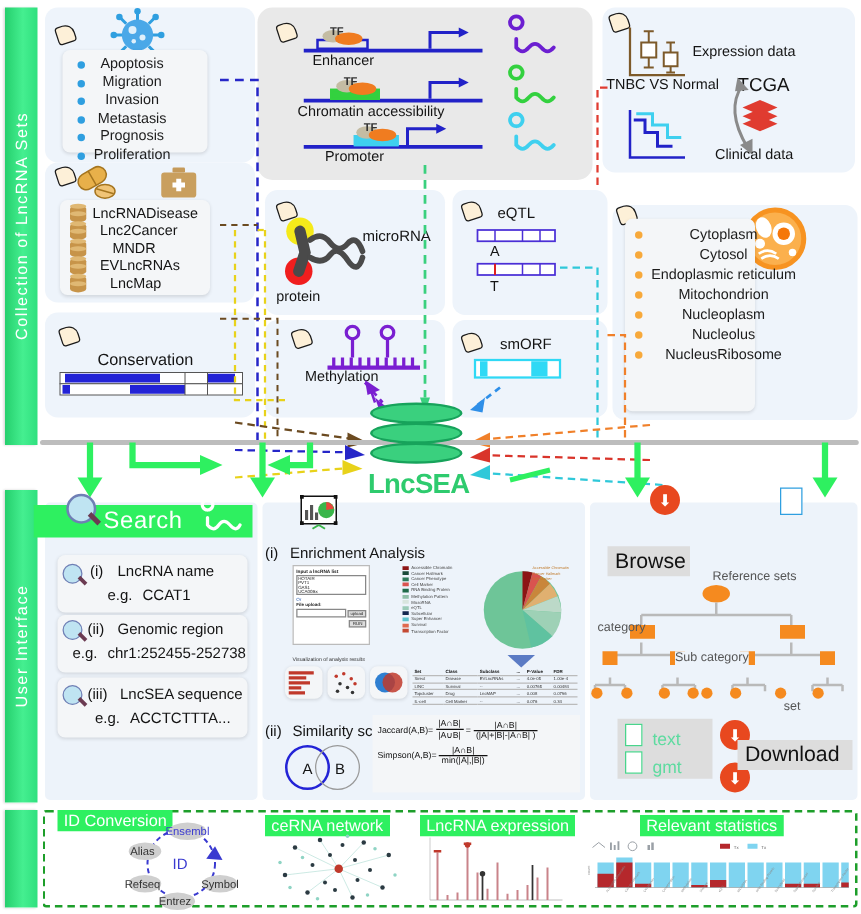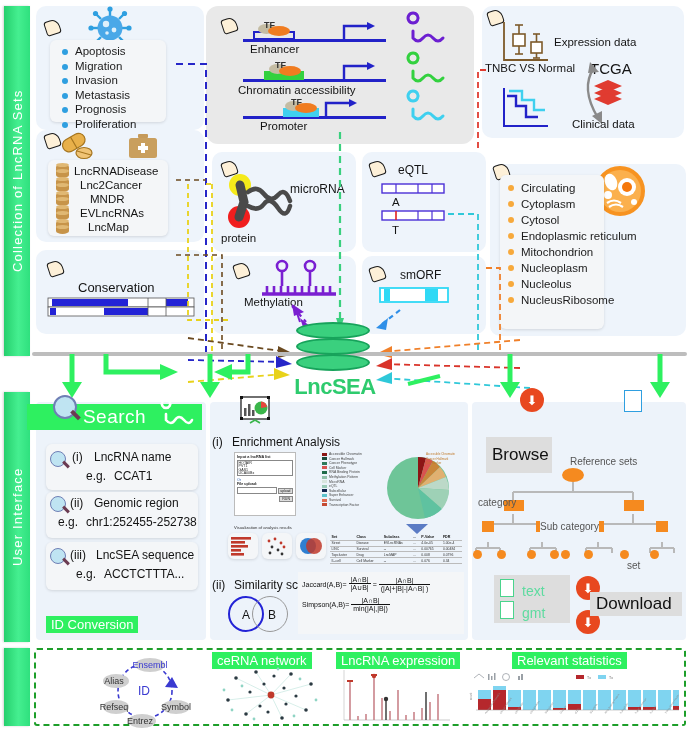--- a/index.html
+++ b/index.html
@@ -53,21 +53,21 @@
   .tag {
     position: absolute;
     width: 15px; height: 15px;
     background: #fdf0d8;
     border: 1.6px solid #1a1a1a;
     border-radius: 3px 8px 3px 3px;
     transform: rotate(-18deg);
   }
 
   .bullet-list { position:absolute; font-size:11.5px; color:#1c1c1c; line-height:14.5px;}
-  .bullet-list li { list-style:none; position:relative; padding-left:13px; white-space:nowrap;}
+  .bullet-list li { list-style:none; position:relative; padding-left:13px; white-space:nowrap;text-align:center;}
   .bullet-list li::before{
     content:""; position:absolute; left:0; top:5px; width:6px; height:6px;
     border-radius:50%; background:#2f9fe0;
   }
   .bullet-orange li::before{ background:#f7a93b; }
 
   .label { position:absolute; font-size:11.5px; color:#141414; white-space:nowrap; }
   .label-sm { font-size:9.5px; }
 
   
@@ -415,21 +415,20 @@
     <circle cx="26" cy="26" r="21" fill="#fbb04d"></circle>
     <circle cx="33" cy="22" r="9" fill="#fff"></circle>
     <circle cx="33" cy="22" r="5" fill="#f5770a"></circle>
     <ellipse cx="17" cy="17" rx="6" ry="8.5" fill="#fff" transform="rotate(-20 17 17)"></ellipse>
     <circle cx="14" cy="30" r="4" fill="#fff"></circle>
     <circle cx="40" cy="37" r="3" fill="#fff"></circle>
     <path d="M13 38 q7 -5 14 0 M15 42 q7 -5 14 0" stroke="#fff" stroke-width="2.2" fill="none"></path>
   </svg>
   <div class="panel-white" style="left:500px;top:175px;width:104px;height:154px;"></div>
   <ul class="bullet-list bullet-orange" style="left:508px;top:180px;line-height:16px;">
-    <li><span>Circulating</span></li>
     <li><span>Cytoplasm</span></li>
     <li><span>Cytosol</span></li>
     <li><span>Endoplasmic reticulum</span></li>
     <li><span>Mitochondrion</span></li>
     <li><span>Nucleoplasm</span></li>
     <li><span>Nucleolus</span></li>
     <li><span>NucleusRibosome</span></li>
   </ul>
 
   <svg style="left:0;top:0;width:689px;height:420px;" viewBox="0 0 689 420">
@@ -700,21 +699,21 @@
         <span class="num">|A∩B|</span>
         <span class="den">min(|A|,|B|)</span>
       </span>
     </div>
   </div>
 
   <div class="lower-panel" style="left:472px;top:402px;width:214px;height:238px;"></div>
   <div class="dlcirc" style="left:520px;top:388px;width:24px;height:24px;font-size:13px;">⬇</div>
   <div class="docicon" style="left:624px;top:390px;width:18px;height:22px;"></div>
 
-  <div class="shadowbox" style="left:486px;top:437px;width:66px;height:36px;font-size:17px;">
+  <div class="shadowbox" style="left:486px;top:437px;width:66px;height:24px;font-size:17px;">
     <span>Browse</span>
   </div>
 
   <div class="label" style="left:570px;top:456px;font-size:10px;color:#555;">Reference sets</div>
   <div class="treenode" style="left:562px;top:468px;width:22px;height:14px;border-radius:50%;"></div>
   <svg style="left:480px;top:480px;width:200px;height:80px;" viewBox="0 0 200 80">
     <g stroke="#b9b9b9" stroke-width="2" fill="none">
       <path d="M93 2 L93 12 M33 12 L153 12 M33 12 L33 22 M153 12 L153 22"></path>
       <path d="M33 34 L33 44 M8 44 L62 44 M8 44 L8 52 M62 44 L62 52"></path>
       <path d="M153 34 L153 44 M118 44 L182 44 M118 44 L118 52 M182 44 L182 52"></path>
@@ -750,21 +749,21 @@
 
   <div class="dlcirc" style="left:576px;top:576px;width:24px;height:24px;font-size:13px;">⬇</div>
   <div class="dlcirc" style="left:576px;top:610px;width:24px;height:24px;font-size:13px;">⬇</div>
   <div class="shadowbox" style="left:590px;top:592px;width:92px;height:24px;font-size:17px;">
     <span>Download</span>
   </div>
 
   <div class="bottom-strip"></div>
   <div class="ribbon" style="left:4px;top:648px;width:26px;height:78px;font-size:10px;"></div>
 
-  <div class="strip-label" style="left:46px;top:616px;">ID Conversion</div>
+  <div class="strip-label" style="left:46px;top:648px;">ID Conversion</div>
   <svg style="left:80px;top:655px;width:130px;height:72px;" viewBox="0 0 130 72">
     <circle cx="65" cy="36" r="27" fill="none" stroke="#3a3ad0" stroke-width="1.6" stroke-dasharray="4,3"></circle>
     <ellipse cx="70" cy="10" rx="15" ry="7" fill="#cfcfcf"></ellipse>
     <ellipse cx="36" cy="26" rx="13" ry="7" fill="#cfcfcf"></ellipse>
     <ellipse cx="36" cy="52" rx="13" ry="7" fill="#cfcfcf"></ellipse>
     <ellipse cx="62" cy="66" rx="14" ry="7" fill="#cfcfcf"></ellipse>
     <ellipse cx="96" cy="52" rx="14" ry="7" fill="#cfcfcf"></ellipse>
     <path d="M92 22 L98 33 L85 32 Z" fill="#3a3ad0"></path>
     <text x="70" y="13" font-size="9" fill="#3a3ad0" font-family="Liberation Sans" text-anchor="middle">Ensembl</text>
     <text x="34" y="29" font-size="9" fill="#333" font-family="Liberation Sans" text-anchor="middle">Alias</text>

